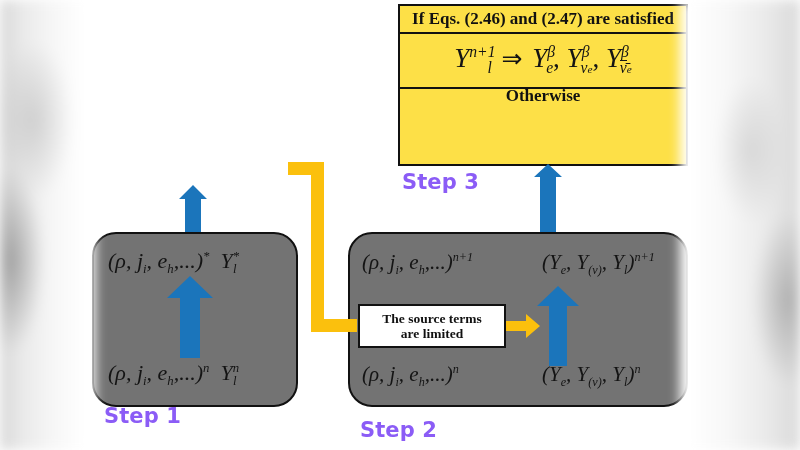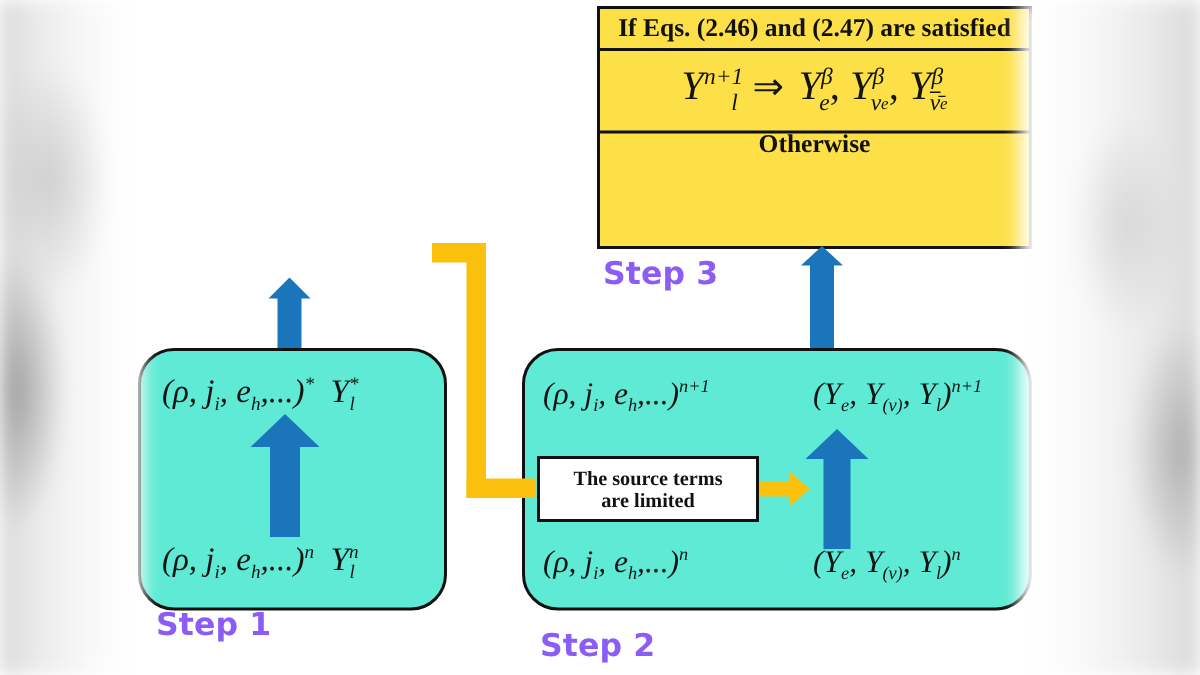--- a/index.html
+++ b/index.html
@@ -61,21 +61,21 @@
     padding-top: 0px;
     display: inline-block;
     line-height: .95;
   }
 
   
   .rbox {
     position: absolute;
     border: 2.4px solid #111;
     border-radius: 24px;
-    background: #5eead4;
+    background: #737373;
     box-sizing: border-box;
   }
   .sqbox {
     position: absolute;
     border: 2.6px solid #111;
     background: #fde047;
     box-sizing: border-box;
   }
   .steplabel {
     position: absolute;

